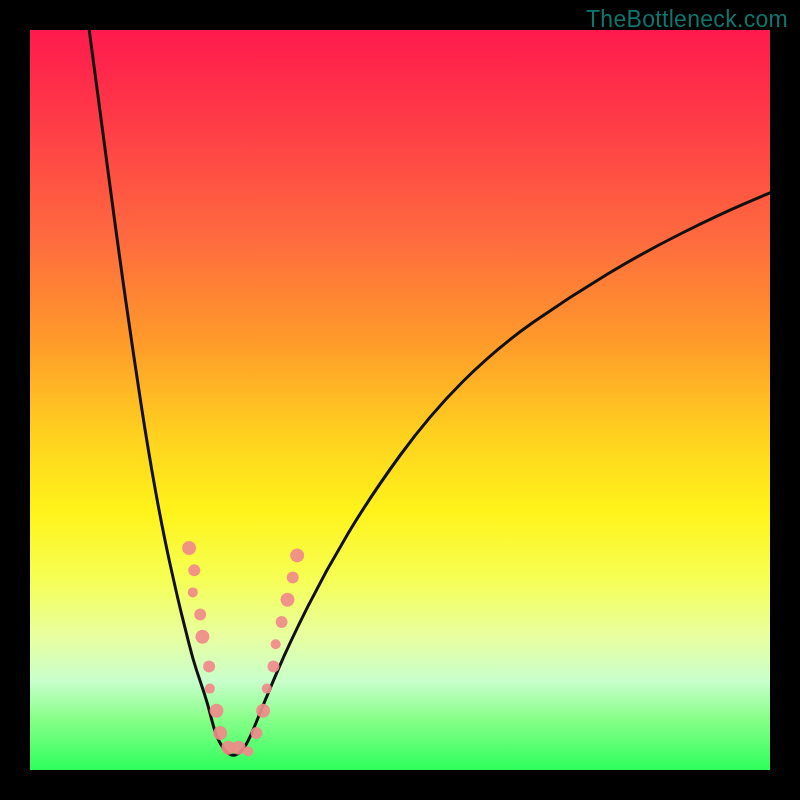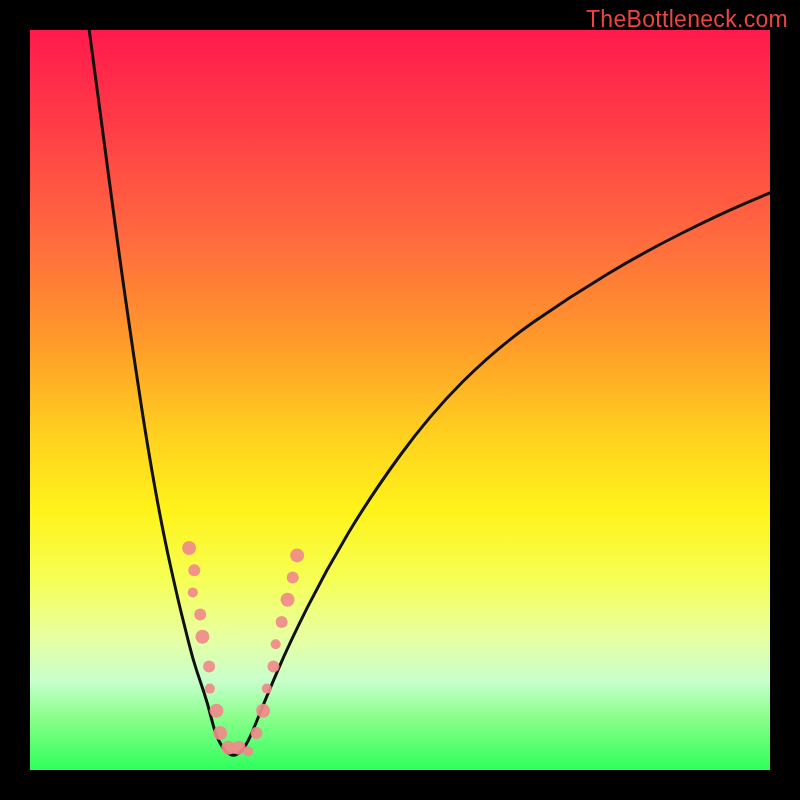--- a/index.html
+++ b/index.html
@@ -35,21 +35,21 @@
       #e8ffa0 82%,
       #c8ffcc 88%,
       #89ff8a 93%,
       #2eff5c 100%
     );
   }
   .watermark {
     position: absolute;
     top: 6px;
     right: 12px;
-    color: #ef4444;
+    color: #0f766e;
     font-size: 23px;
     font-weight: 500;
     letter-spacing: 0.3px;
     z-index: 5;
     user-select: none;
   }
   svg.curve {
     position: absolute;
     left: 0;
     top: 0;

